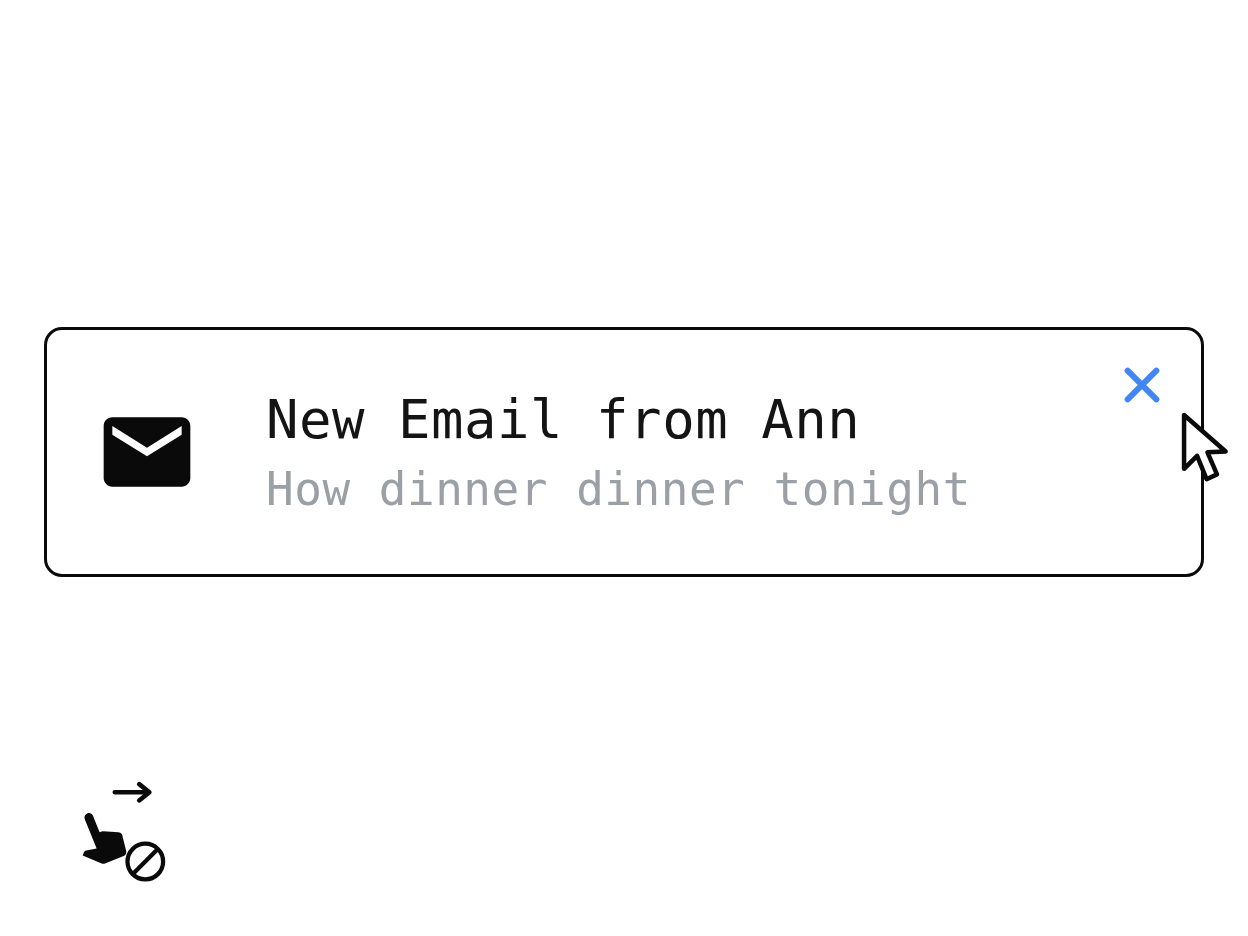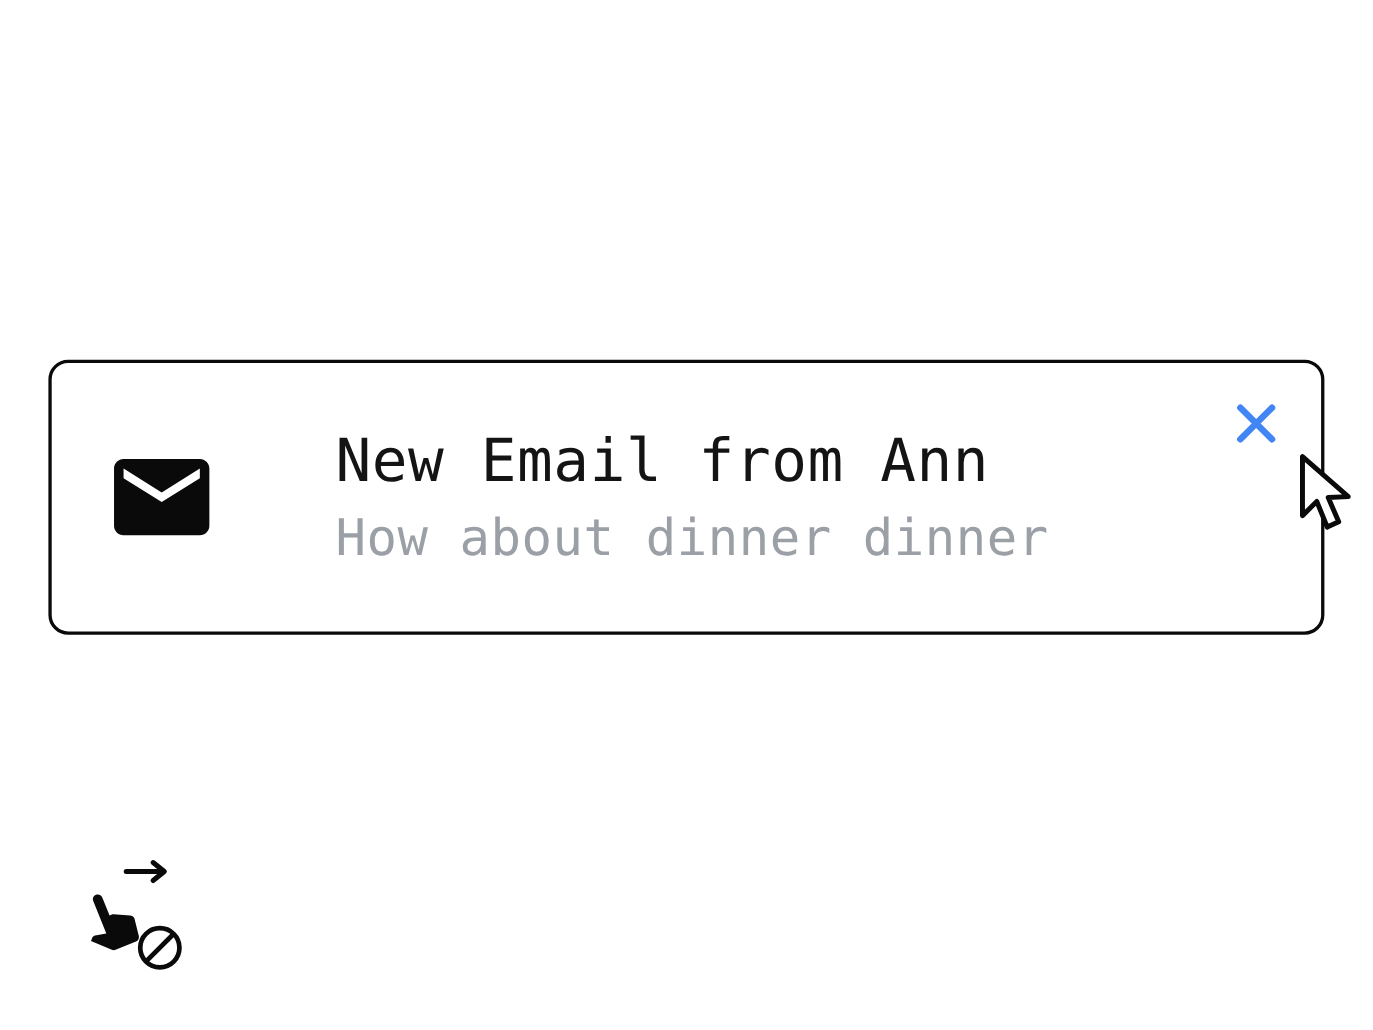--- a/index.html
+++ b/index.html
@@ -38,21 +38,20 @@
   }
   .email-icon-wrap svg { width: 100%; height: 100%; display: block; }
 
   .texts {
     position: absolute;
     left: 219px;
     top: 50%;
     transform: translateY(-50%);
     display: flex;
     flex-direction: column;
-    margin-left: 39px;
   }
   .title {
     font-size: 54px;
     font-weight: 500;
     color: #141414;
     line-height: 1.05;
     letter-spacing: 0.5px;
     white-space: nowrap;
   }
   .subtitle {
@@ -107,21 +106,21 @@
   <div class="card">
 
     <span class="email-icon-wrap">
       <svg viewBox="0 0 24 24" aria-hidden="true">
         <path fill="#0a0a0a" d="M20 4H4c-1.1 0-2 .9-2 2v12c0 1.1.9 2 2 2h16c1.1 0 2-.9 2-2V6c0-1.1-.9-2-2-2zm0 4l-8 5-8-5V6l8 5 8-5v2z"></path>
       </svg>
     </span>
 
     <div class="texts">
       <div class="title">New Email from Ann</div>
-      <div class="subtitle">How about dinner dinner</div>
+      <div class="subtitle">How dinner dinner tonight</div>
     </div>
 
     <button class="close-btn" aria-label="Close notification">
       <svg viewBox="0 0 24 24" aria-hidden="true">
         <path d="M4.5 4.5 L19.5 19.5 M19.5 4.5 L4.5 19.5" fill="none" stroke="#4285F4" stroke-width="3.1" stroke-linecap="round"></path>
       </svg>
     </button>
 
   </div>
 

